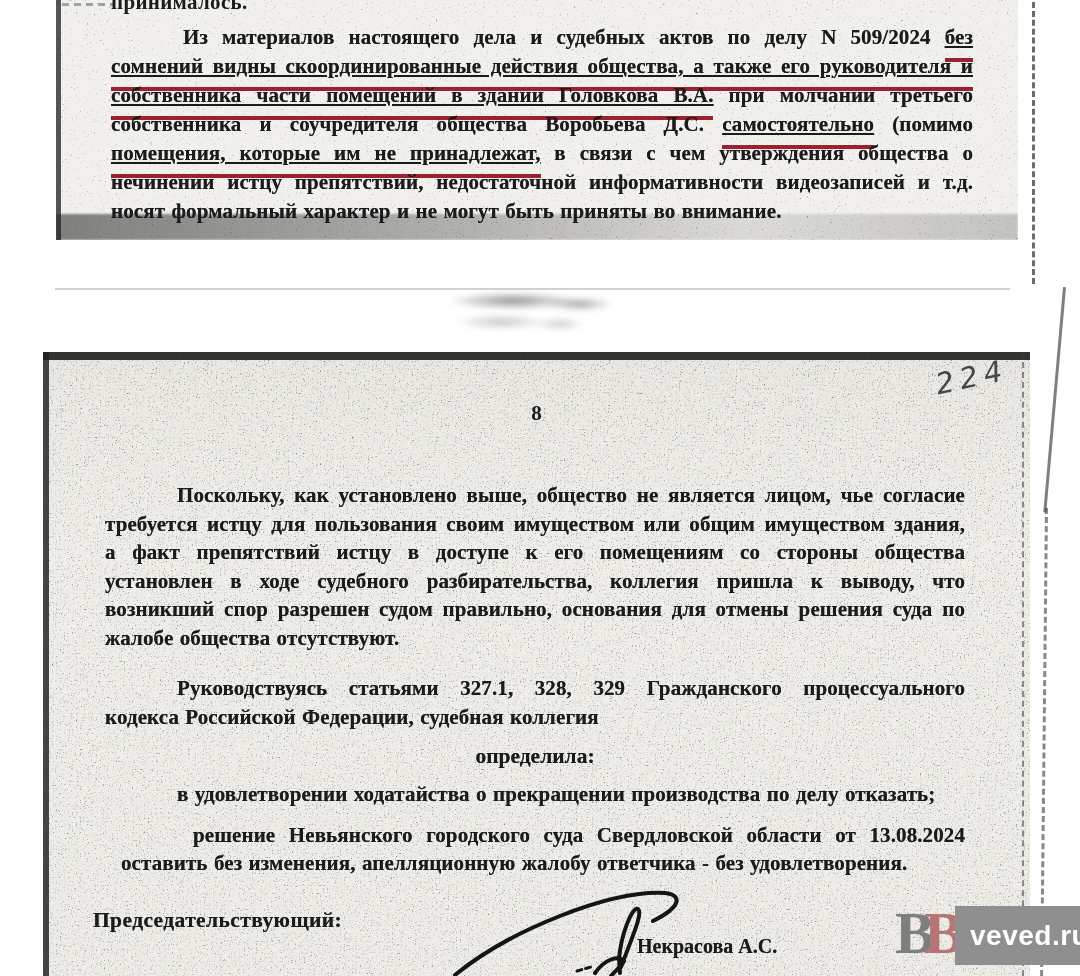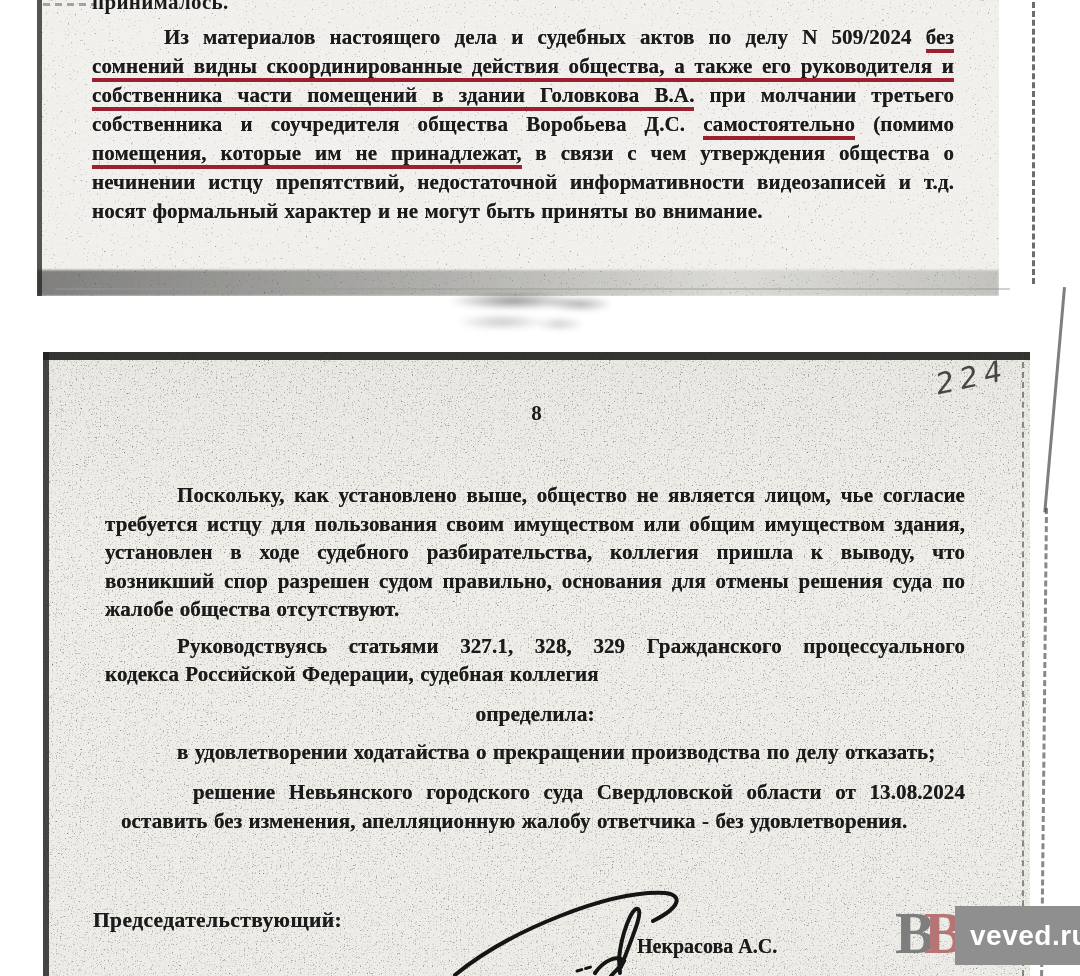--- a/index.html
+++ b/index.html
@@ -1,21 +1,21 @@
 <!DOCTYPE html>
 <html><head>
 <meta charset="utf-8">
 <style>
   html,body{margin:0;padding:0;background:#ffffff;}
   #canvas{position:relative;width:1080px;height:976px;background:#ffffff;overflow:hidden;
           font-family:"Liberation Serif",serif;color:#1b1b1b;}
 
   
   .sheet{position:absolute;overflow:hidden;}
-  #page1{left:37px;top:0;width:962px;height:296px;background:#f1f0ec;}
+  #page1{left:56px;top:0;width:962px;height:240px;background:#f1f0ec;}
   #page2{left:43px;top:352px;width:987px;height:624px;
          background:linear-gradient(#e9e8e2,#efeee9 30%,#edece7);}
   .noise{position:absolute;left:0;top:0;pointer-events:none;}
 
   .edge-left-1{position:absolute;left:0;top:0;width:5px;height:100%;background:#2d2d2d;opacity:.8;}
   .edge-bottom-1{position:absolute;left:0;bottom:0;width:100%;height:26px;filter:blur(1px);
       background:linear-gradient(to right, rgba(35,35,35,.55), rgba(35,35,35,.32) 40%,
                  rgba(35,35,35,.10) 72%, rgba(35,35,35,.22));}
   .edge-top-2{position:absolute;left:0;top:0;width:100%;height:8px;background:#1c1c1c;opacity:.88;filter:blur(.4px);}
   .edge-left-2{position:absolute;left:0;top:0;width:6px;height:100%;background:#202020;opacity:.82;}
@@ -27,27 +27,27 @@
   .cut-top{position:absolute;left:55px;top:-10px;font-size:21px;font-weight:700;letter-spacing:.3px;}
   .col{position:absolute;}
   #p1col{left:55px;top:23px;width:862px;}
   #p2col{left:62px;top:129px;width:860px;}
   .tline{font-size:21px;font-weight:700;line-height:29px;text-align:justify;text-align-last:justify;
          letter-spacing:.1px;word-spacing:1px;text-shadow:0 0 .5px rgba(20,20,20,.7);}
   #p2col .tline{line-height:28.5px;}
   .tline.left{text-align-last:left;}
   .tline.indent{text-indent:72px;}
   .blk{margin:0;}
-  .blk.p2x{margin-top:8px;}
+  .blk.p2x{margin-top:22px;}
   .blk.p3x{margin-top:11px;}
   .blk.p4x{margin-top:12px;margin-left:16px;}
   .blk.p4x .tline{line-height:34px;}
   .heading{margin-top:12px;font-size:21.5px;font-weight:700;text-align:center;line-height:26px;
            text-shadow:0 0 .5px rgba(20,20,20,.7);}
-  .redline{border-bottom:4px solid #9b2030;padding-bottom:0;}
+  .redline{border-bottom:4px solid #9b2030;padding-bottom:9px;text-decoration:underline;}
 
   #pagenum{position:absolute;left:0;top:49px;width:100%;text-align:center;
            font-size:21px;font-weight:700;}
   #sheetnum{position:absolute;left:892px;top:8px;font-family:"DejaVu Sans",sans-serif;
             font-style:italic;font-weight:400;font-size:29px;letter-spacing:6px;color:#2b2b2b;
             transform:rotate(-12deg);opacity:.85;}
   #presiding{position:absolute;left:50px;top:556px;font-size:21.5px;font-weight:700;
              letter-spacing:.4px;text-shadow:0 0 .5px rgba(20,20,20,.7);}
   #judge{position:absolute;left:594px;top:583px;font-size:20px;font-weight:700;
          text-shadow:0 0 .5px rgba(20,20,20,.7);}
@@ -121,20 +121,21 @@
     <div class="edge-left-2"></div>
     <div class="edge-right-2"></div>
 
     <div id="sheetnum">224</div>
     <div id="pagenum">8</div>
 
     <div class="col" id="p2col">
         <div class="blk p1x">
           <div class="tline indent"><span>Поскольку, как установлено выше, общество не является лицом, чье согласие</span></div>
           <div class="tline"><span>требуется истцу для пользования своим имуществом или общим имуществом здания,</span></div>
+          <div class="tline"><span>а факт препятствий истцу в доступе к его помещениям со стороны общества</span></div>
           <div class="tline"><span>установлен в ходе судебного разбирательства, коллегия пришла к выводу, что</span></div>
           <div class="tline"><span>возникший спор разрешен судом правильно, основания для отмены решения суда по</span></div>
           <div class="tline left"><span>жалобе общества отсутствуют.</span></div>
         </div>
         <div class="blk p2x">
           <div class="tline indent"><span>Руководствуясь статьями 327.1, 328, 329 Гражданского процессуального</span></div>
           <div class="tline left"><span>кодекса Российской Федерации, судебная коллегия</span></div>
         </div>
         <div class="heading">определила:</div>
         <div class="blk p3x">

